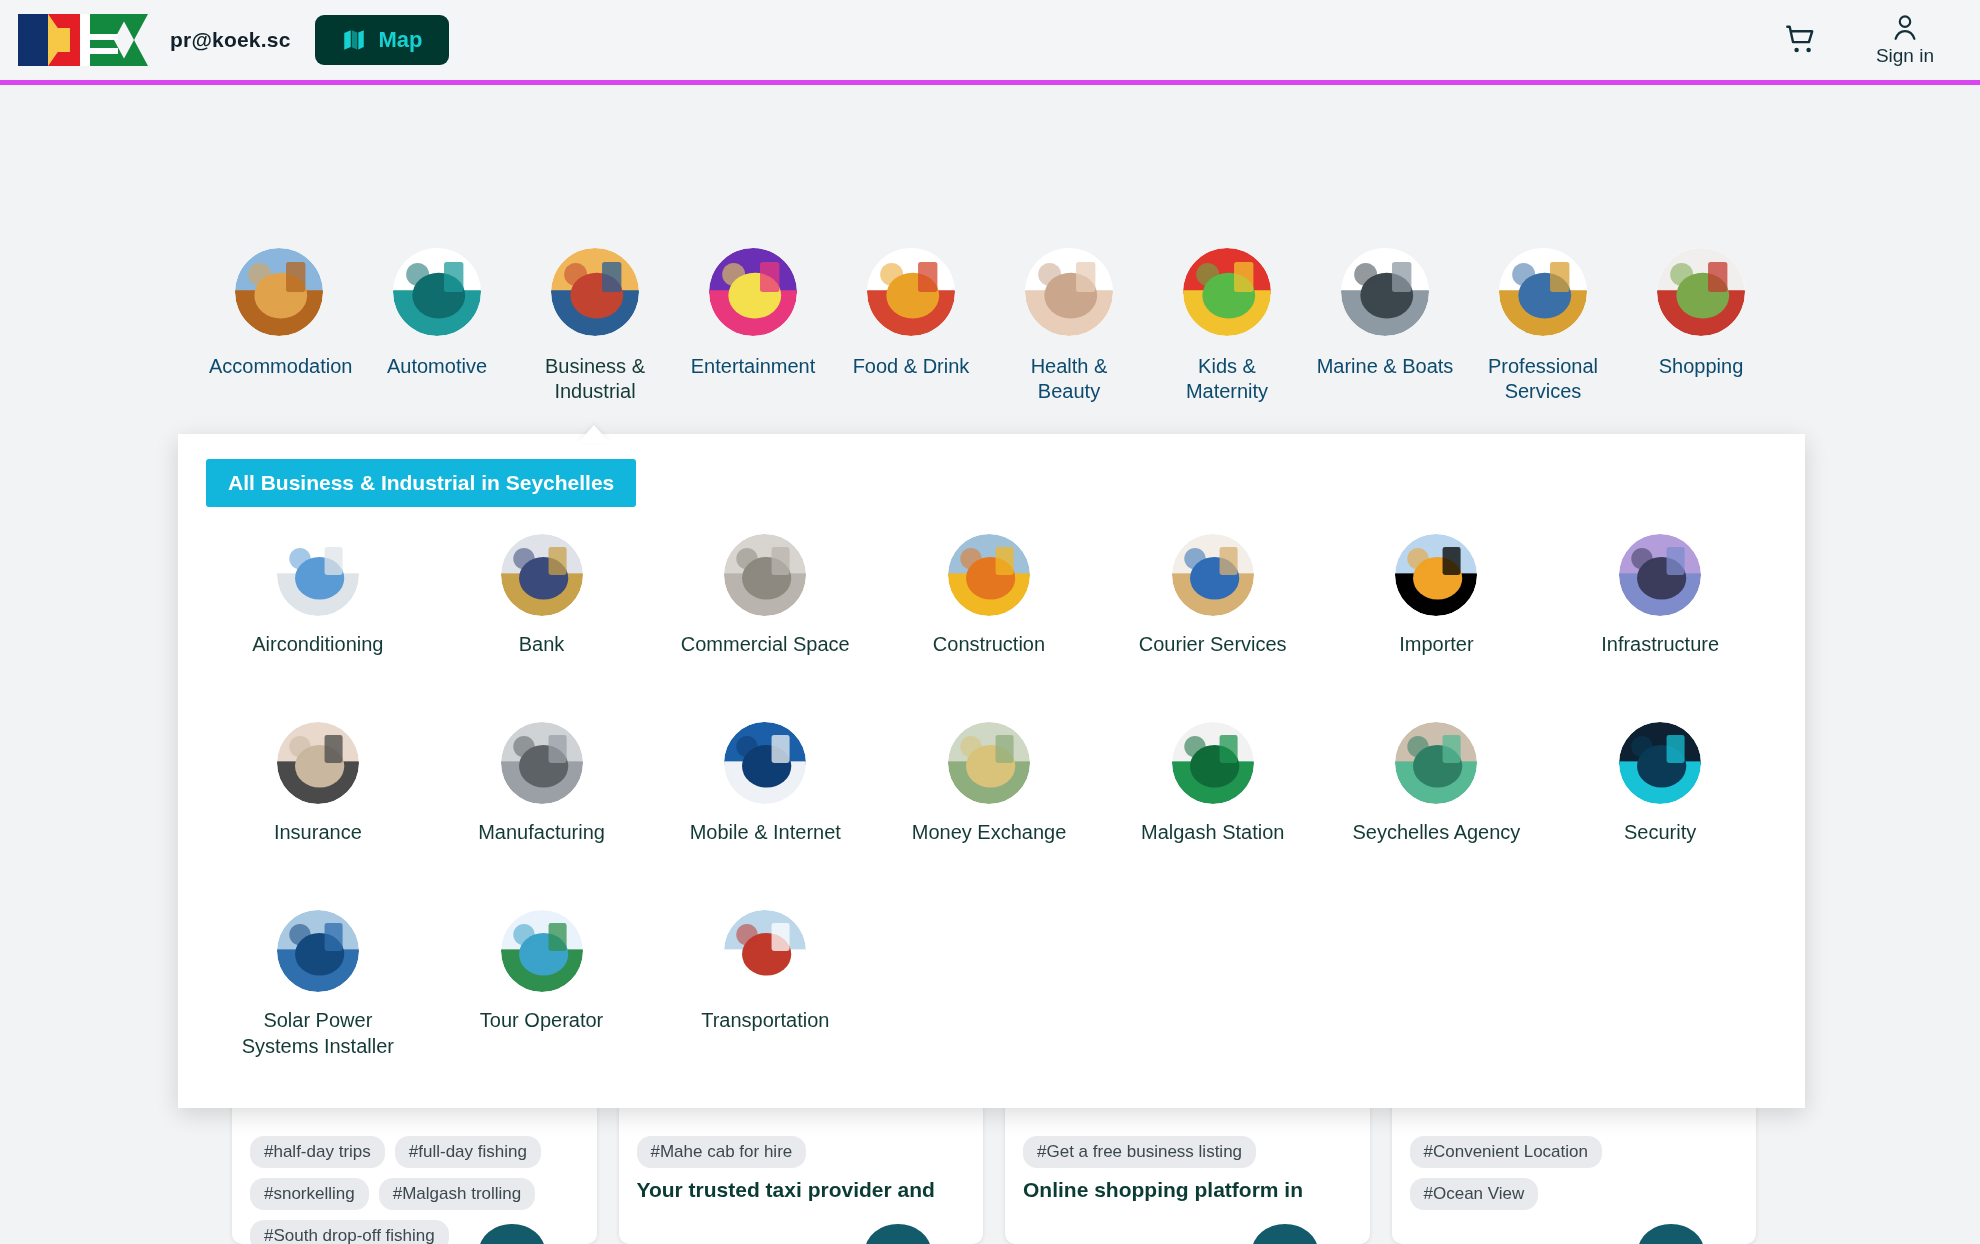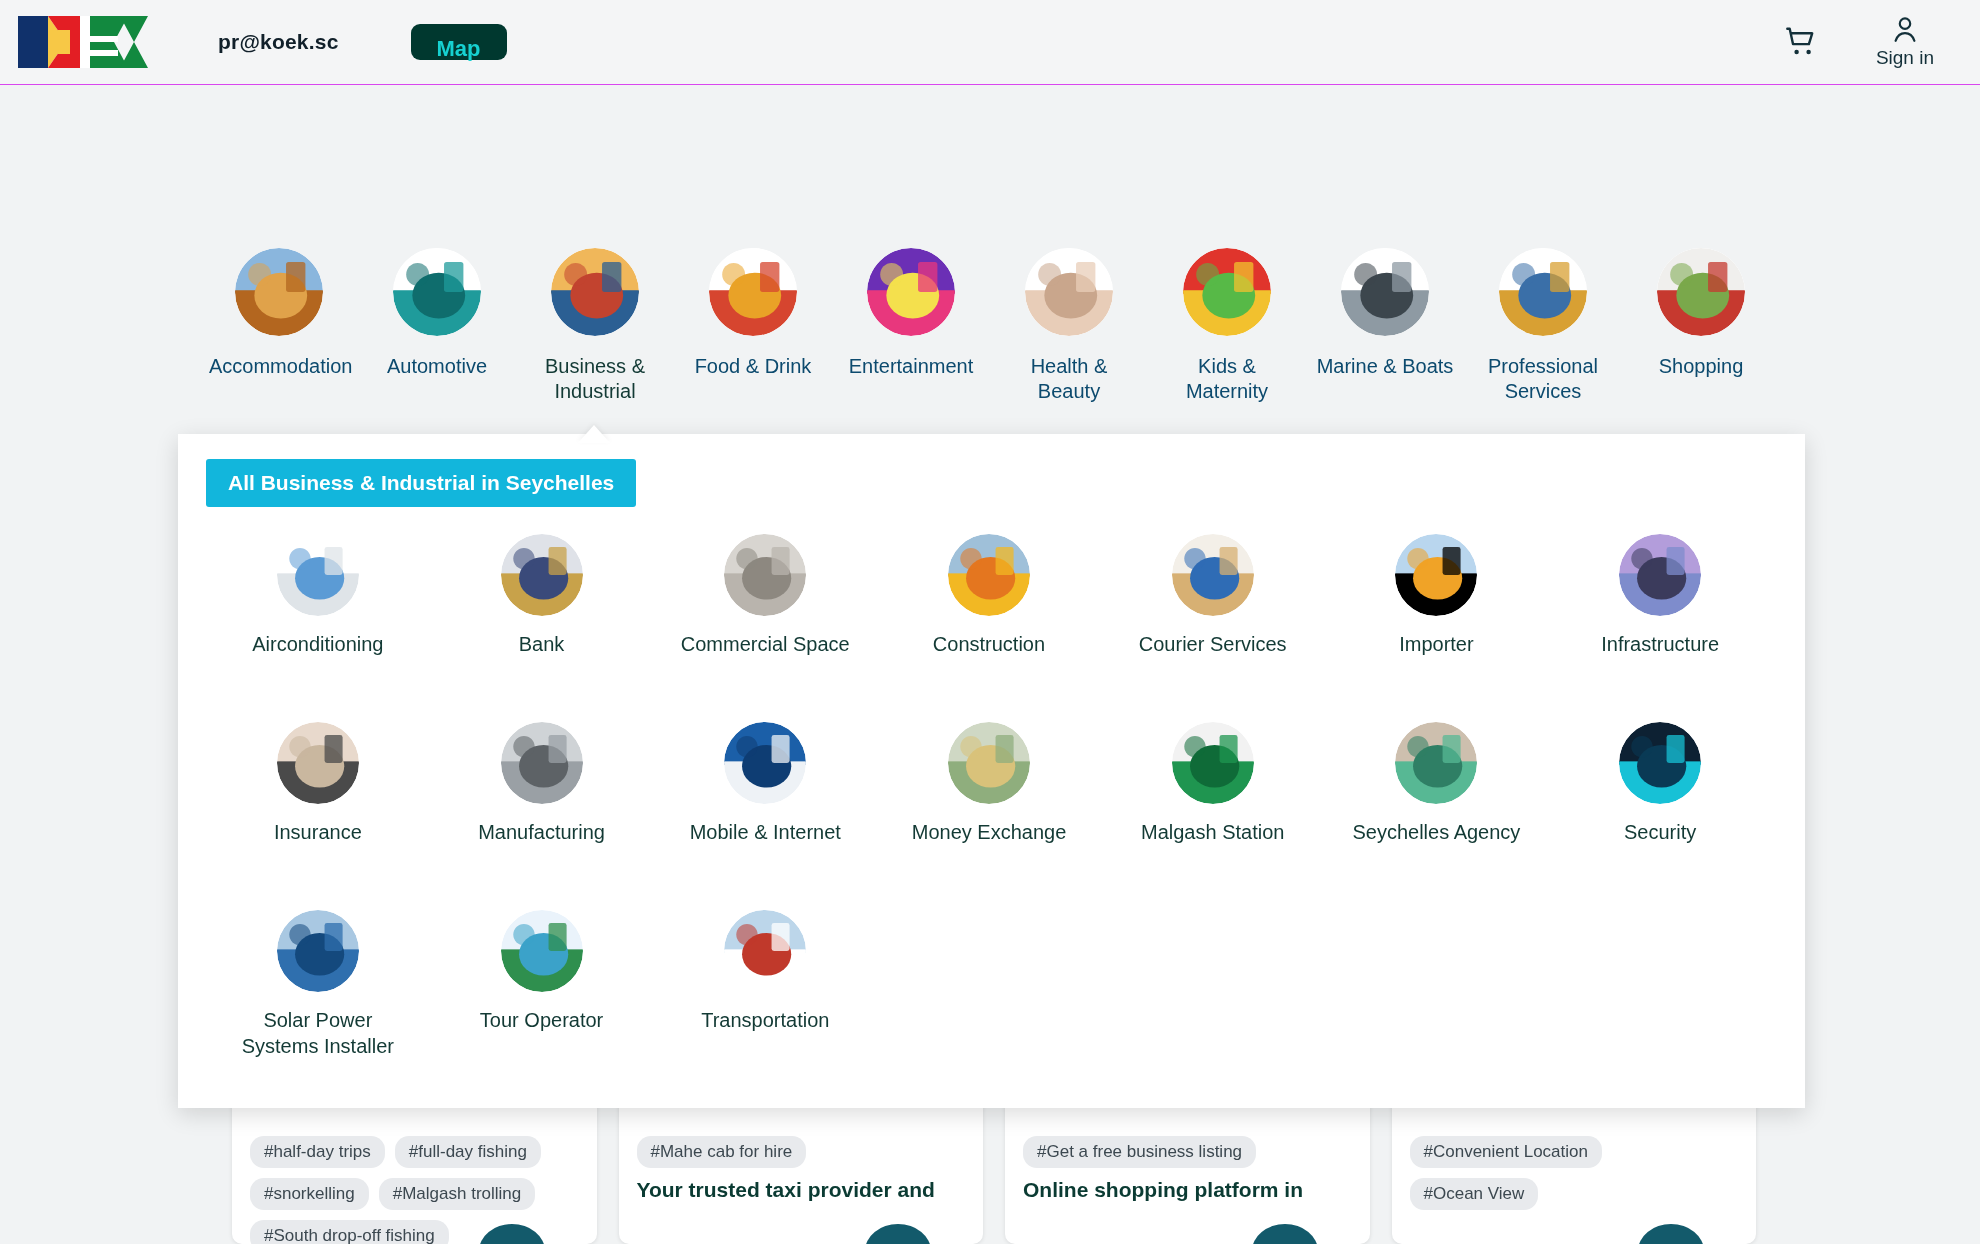--- a/index.html
+++ b/index.html
@@ -9,42 +9,41 @@
     font-family: "Liberation Sans", sans-serif;
     background: #f1f3f4;
   }
   body { position: relative; }
 
   
   .topbar {
     position: absolute; top: 0; left: 0;
     width: 1980px; height: 85px;
     background: #f4f5f6;
-    border-bottom: 1px solid #d946ef;
+    border-bottom: 5px solid #d946ef;
     display: flex; align-items: center;
     z-index: 60;
-    gap: 48px;
   }
   .logo {
     margin-left: 18px;
     width: 130px; height: 52px;
     display: block;
   }
   .brand-email {
     margin-left: 22px;
     font-size: 21px; font-weight: bold;
     color: #11202a; letter-spacing: .2px;
   }
   .map-btn {
     margin-left: 24px;
     background: #00382f;
     border-radius: 9px;
-    height: 36px; padding: 0 26px;
+    height: 50px; padding: 0 26px;
     display: flex; align-items: center; gap: 12px;
-    cursor: pointer; border: none; flex-direction: column;
+    cursor: pointer; border: none;
   }
   .map-btn .label {
     color: #16d1d1; font-size: 22px; font-weight: bold;
   }
   .topbar-right {
     margin-left: auto; display: flex; align-items: center;
     gap: 56px; margin-right: 46px;
   }
   .cart-wrap { display:flex; align-items:center; justify-content:center; cursor:pointer; }
   .signin {
@@ -298,58 +297,58 @@
         <rect x="58" y="16" width="22" height="34" rx="3" fill="#2b5f93" opacity=".75"></rect>
       </g>
     </svg>
   </span>
       <div class="cat-label">Business &amp; Industrial</div>
     </div>
     <div class="cat">
       <span class="bubble">
     <svg width="88" height="88" viewBox="0 0 100 100" preserveAspectRatio="none">
       <defs>
+            <clipPath id="c-party-photo-icon-88">
+              <circle cx="50" cy="50" r="50"></circle>
+            </clipPath>
+          </defs>
+      <g clip-path="url(#c-party-photo-icon-88)">
+        <rect x="0" y="0" width="100" height="52" fill="#6b2fb5"></rect>
+        <rect x="0" y="48" width="100" height="52" fill="#e8377d"></rect>
+        <ellipse cx="52" cy="54" rx="30" ry="26" fill="#f4e04d"></ellipse>
+        <circle cx="28" cy="30" r="13" fill="#f4e04d" opacity=".55"></circle>
+        <rect x="58" y="16" width="22" height="34" rx="3" fill="#e8377d" opacity=".75"></rect>
+      </g>
+    </svg>
+  </span>
+      <div class="cat-label">Entertainment</div>
+    </div>
+    <div class="cat">
+      <span class="bubble">
+    <svg width="88" height="88" viewBox="0 0 100 100" preserveAspectRatio="none">
+      <defs>
             <clipPath id="c-grocery-basket-photo-icon-88">
               <circle cx="50" cy="50" r="50"></circle>
             </clipPath>
           </defs>
       <g clip-path="url(#c-grocery-basket-photo-icon-88)">
         <rect x="0" y="0" width="100" height="52" fill="#ffffff"></rect>
         <rect x="0" y="48" width="100" height="52" fill="#d6452f"></rect>
         <ellipse cx="52" cy="54" rx="30" ry="26" fill="#e9a227"></ellipse>
         <circle cx="28" cy="30" r="13" fill="#e9a227" opacity=".55"></circle>
         <rect x="58" y="16" width="22" height="34" rx="3" fill="#d6452f" opacity=".75"></rect>
       </g>
     </svg>
   </span>
       <div class="cat-label">Food &amp; Drink</div>
     </div>
     <div class="cat">
       <span class="bubble">
     <svg width="88" height="88" viewBox="0 0 100 100" preserveAspectRatio="none">
       <defs>
-            <clipPath id="c-party-photo-icon-88">
-              <circle cx="50" cy="50" r="50"></circle>
-            </clipPath>
-          </defs>
-      <g clip-path="url(#c-party-photo-icon-88)">
-        <rect x="0" y="0" width="100" height="52" fill="#6b2fb5"></rect>
-        <rect x="0" y="48" width="100" height="52" fill="#e8377d"></rect>
-        <ellipse cx="52" cy="54" rx="30" ry="26" fill="#f4e04d"></ellipse>
-        <circle cx="28" cy="30" r="13" fill="#f4e04d" opacity=".55"></circle>
-        <rect x="58" y="16" width="22" height="34" rx="3" fill="#e8377d" opacity=".75"></rect>
-      </g>
-    </svg>
-  </span>
-      <div class="cat-label">Entertainment</div>
-    </div>
-    <div class="cat">
-      <span class="bubble">
-    <svg width="88" height="88" viewBox="0 0 100 100" preserveAspectRatio="none">
-      <defs>
             <clipPath id="c-spa-woman-photo-icon-88">
               <circle cx="50" cy="50" r="50"></circle>
             </clipPath>
           </defs>
       <g clip-path="url(#c-spa-woman-photo-icon-88)">
         <rect x="0" y="0" width="100" height="52" fill="#ffffff"></rect>
         <rect x="0" y="48" width="100" height="52" fill="#e8cdb8"></rect>
         <ellipse cx="52" cy="54" rx="30" ry="26" fill="#c9a68c"></ellipse>
         <circle cx="28" cy="30" r="13" fill="#c9a68c" opacity=".55"></circle>
         <rect x="58" y="16" width="22" height="34" rx="3" fill="#e8cdb8" opacity=".75"></rect>

